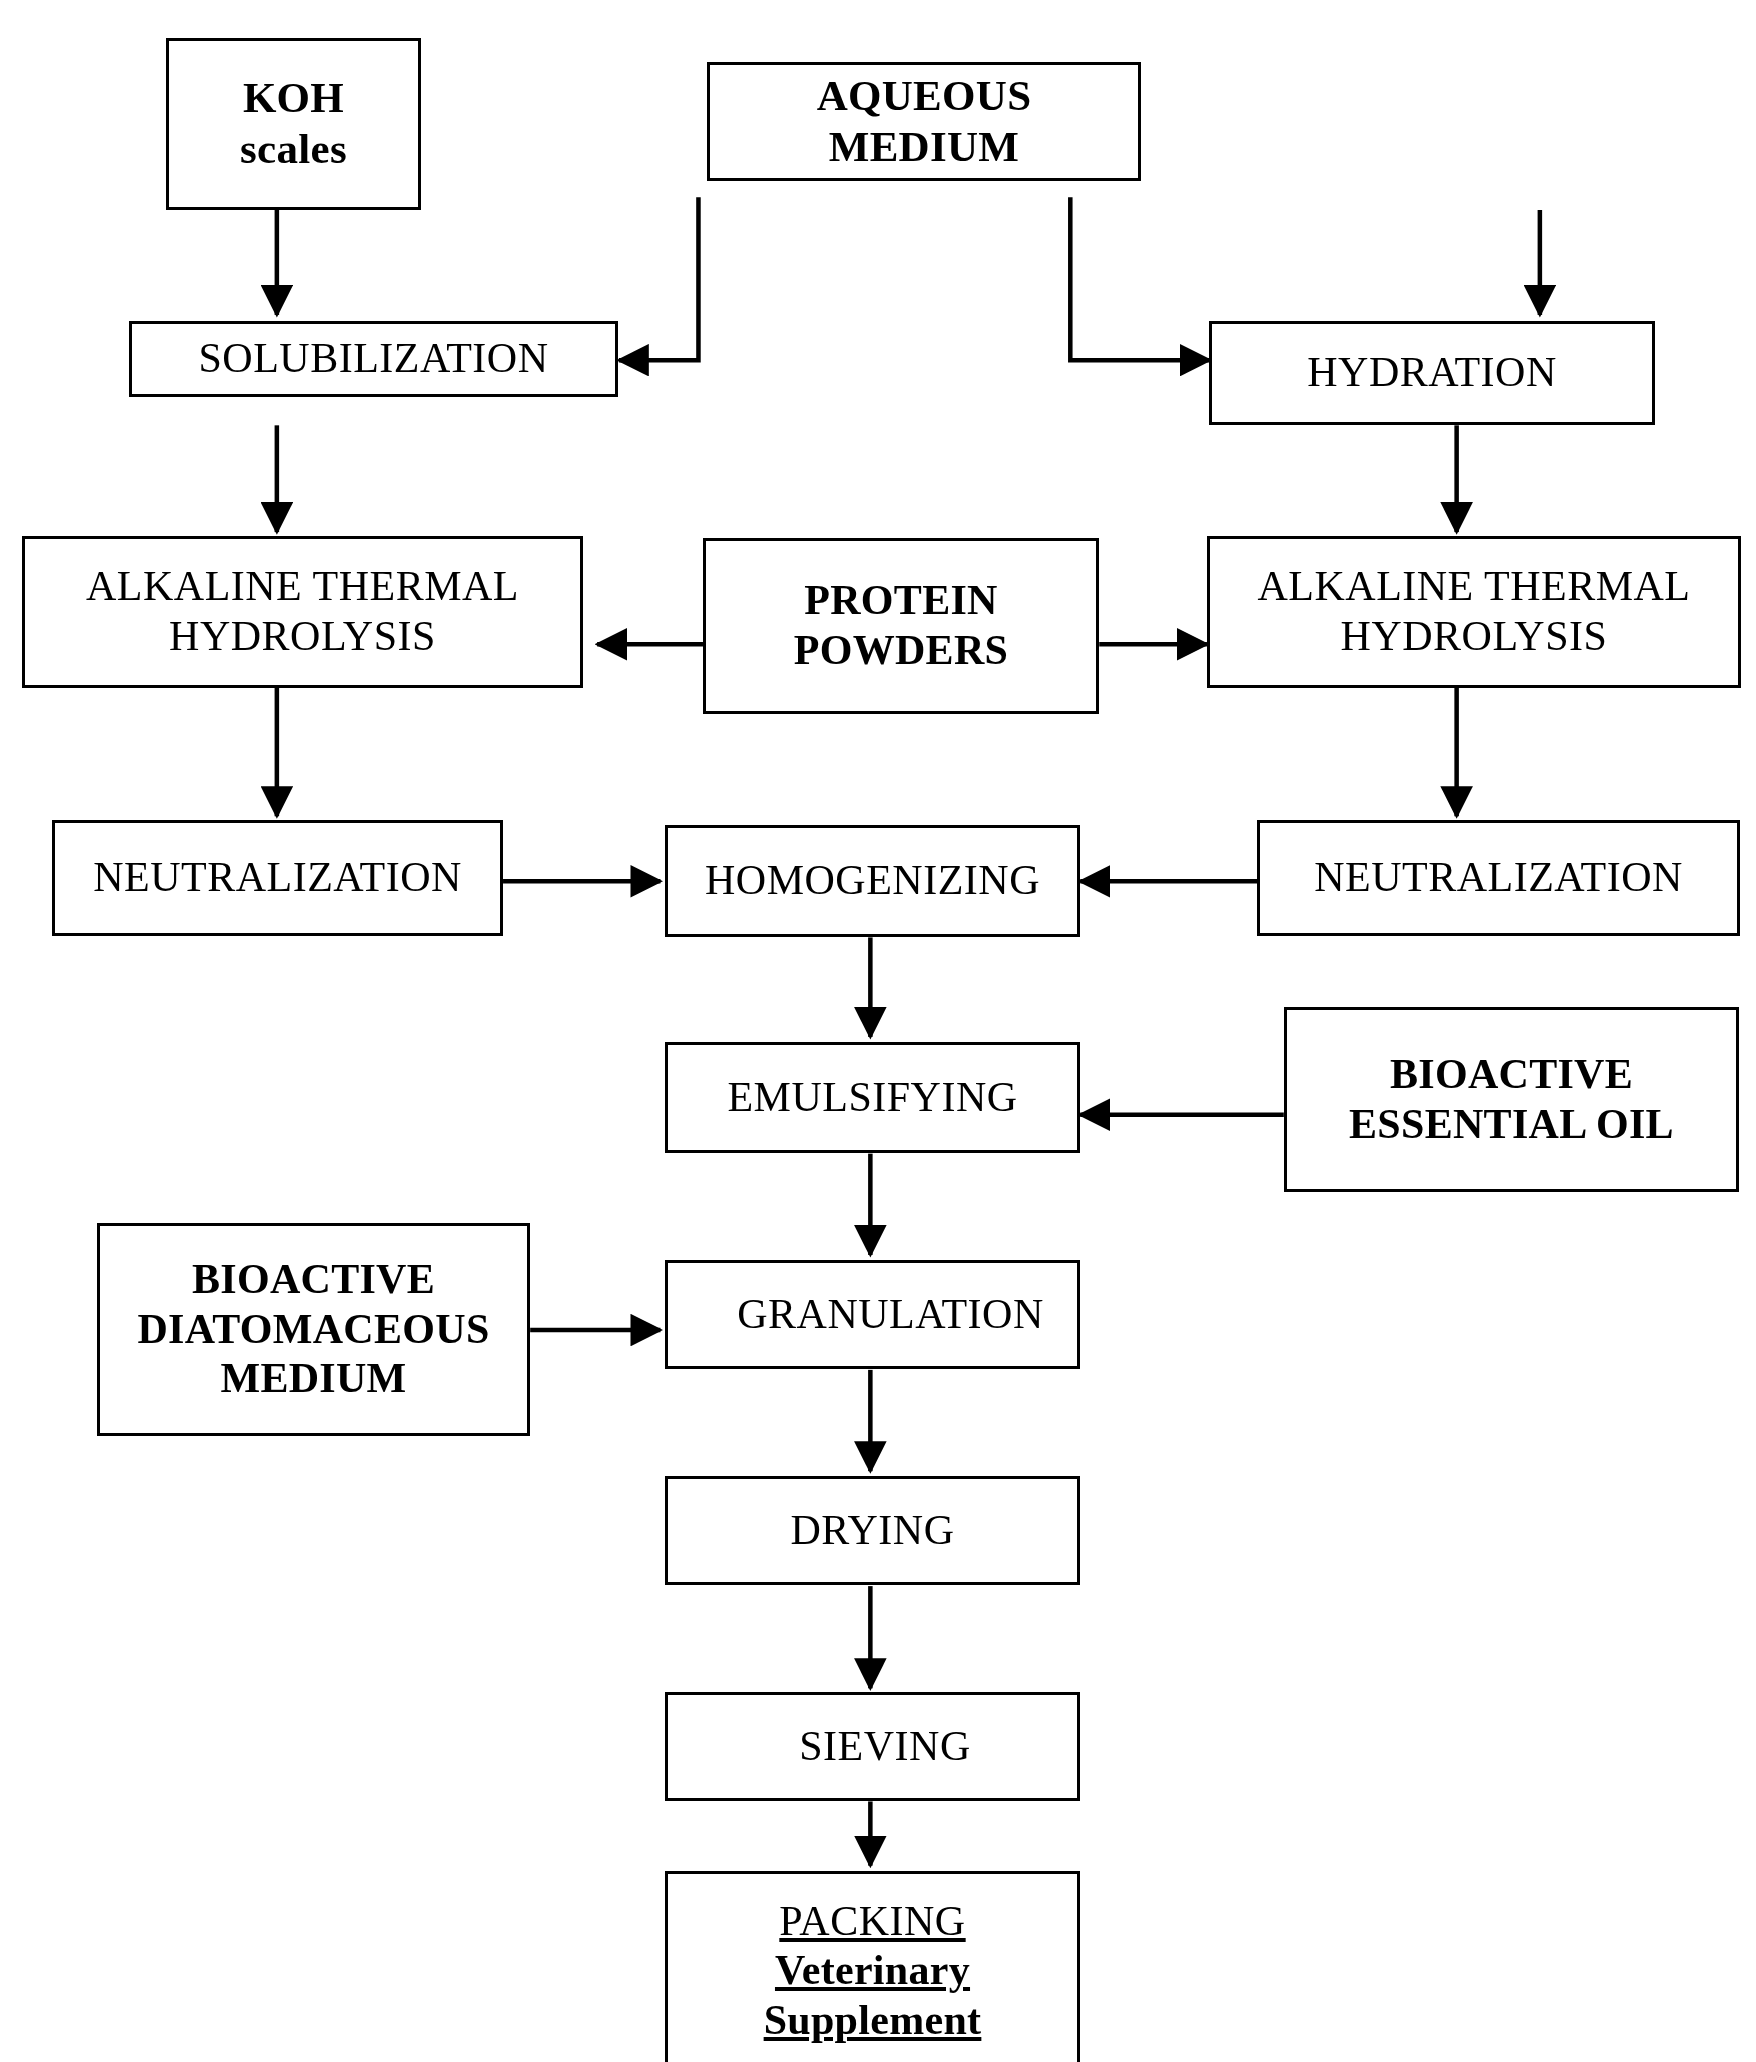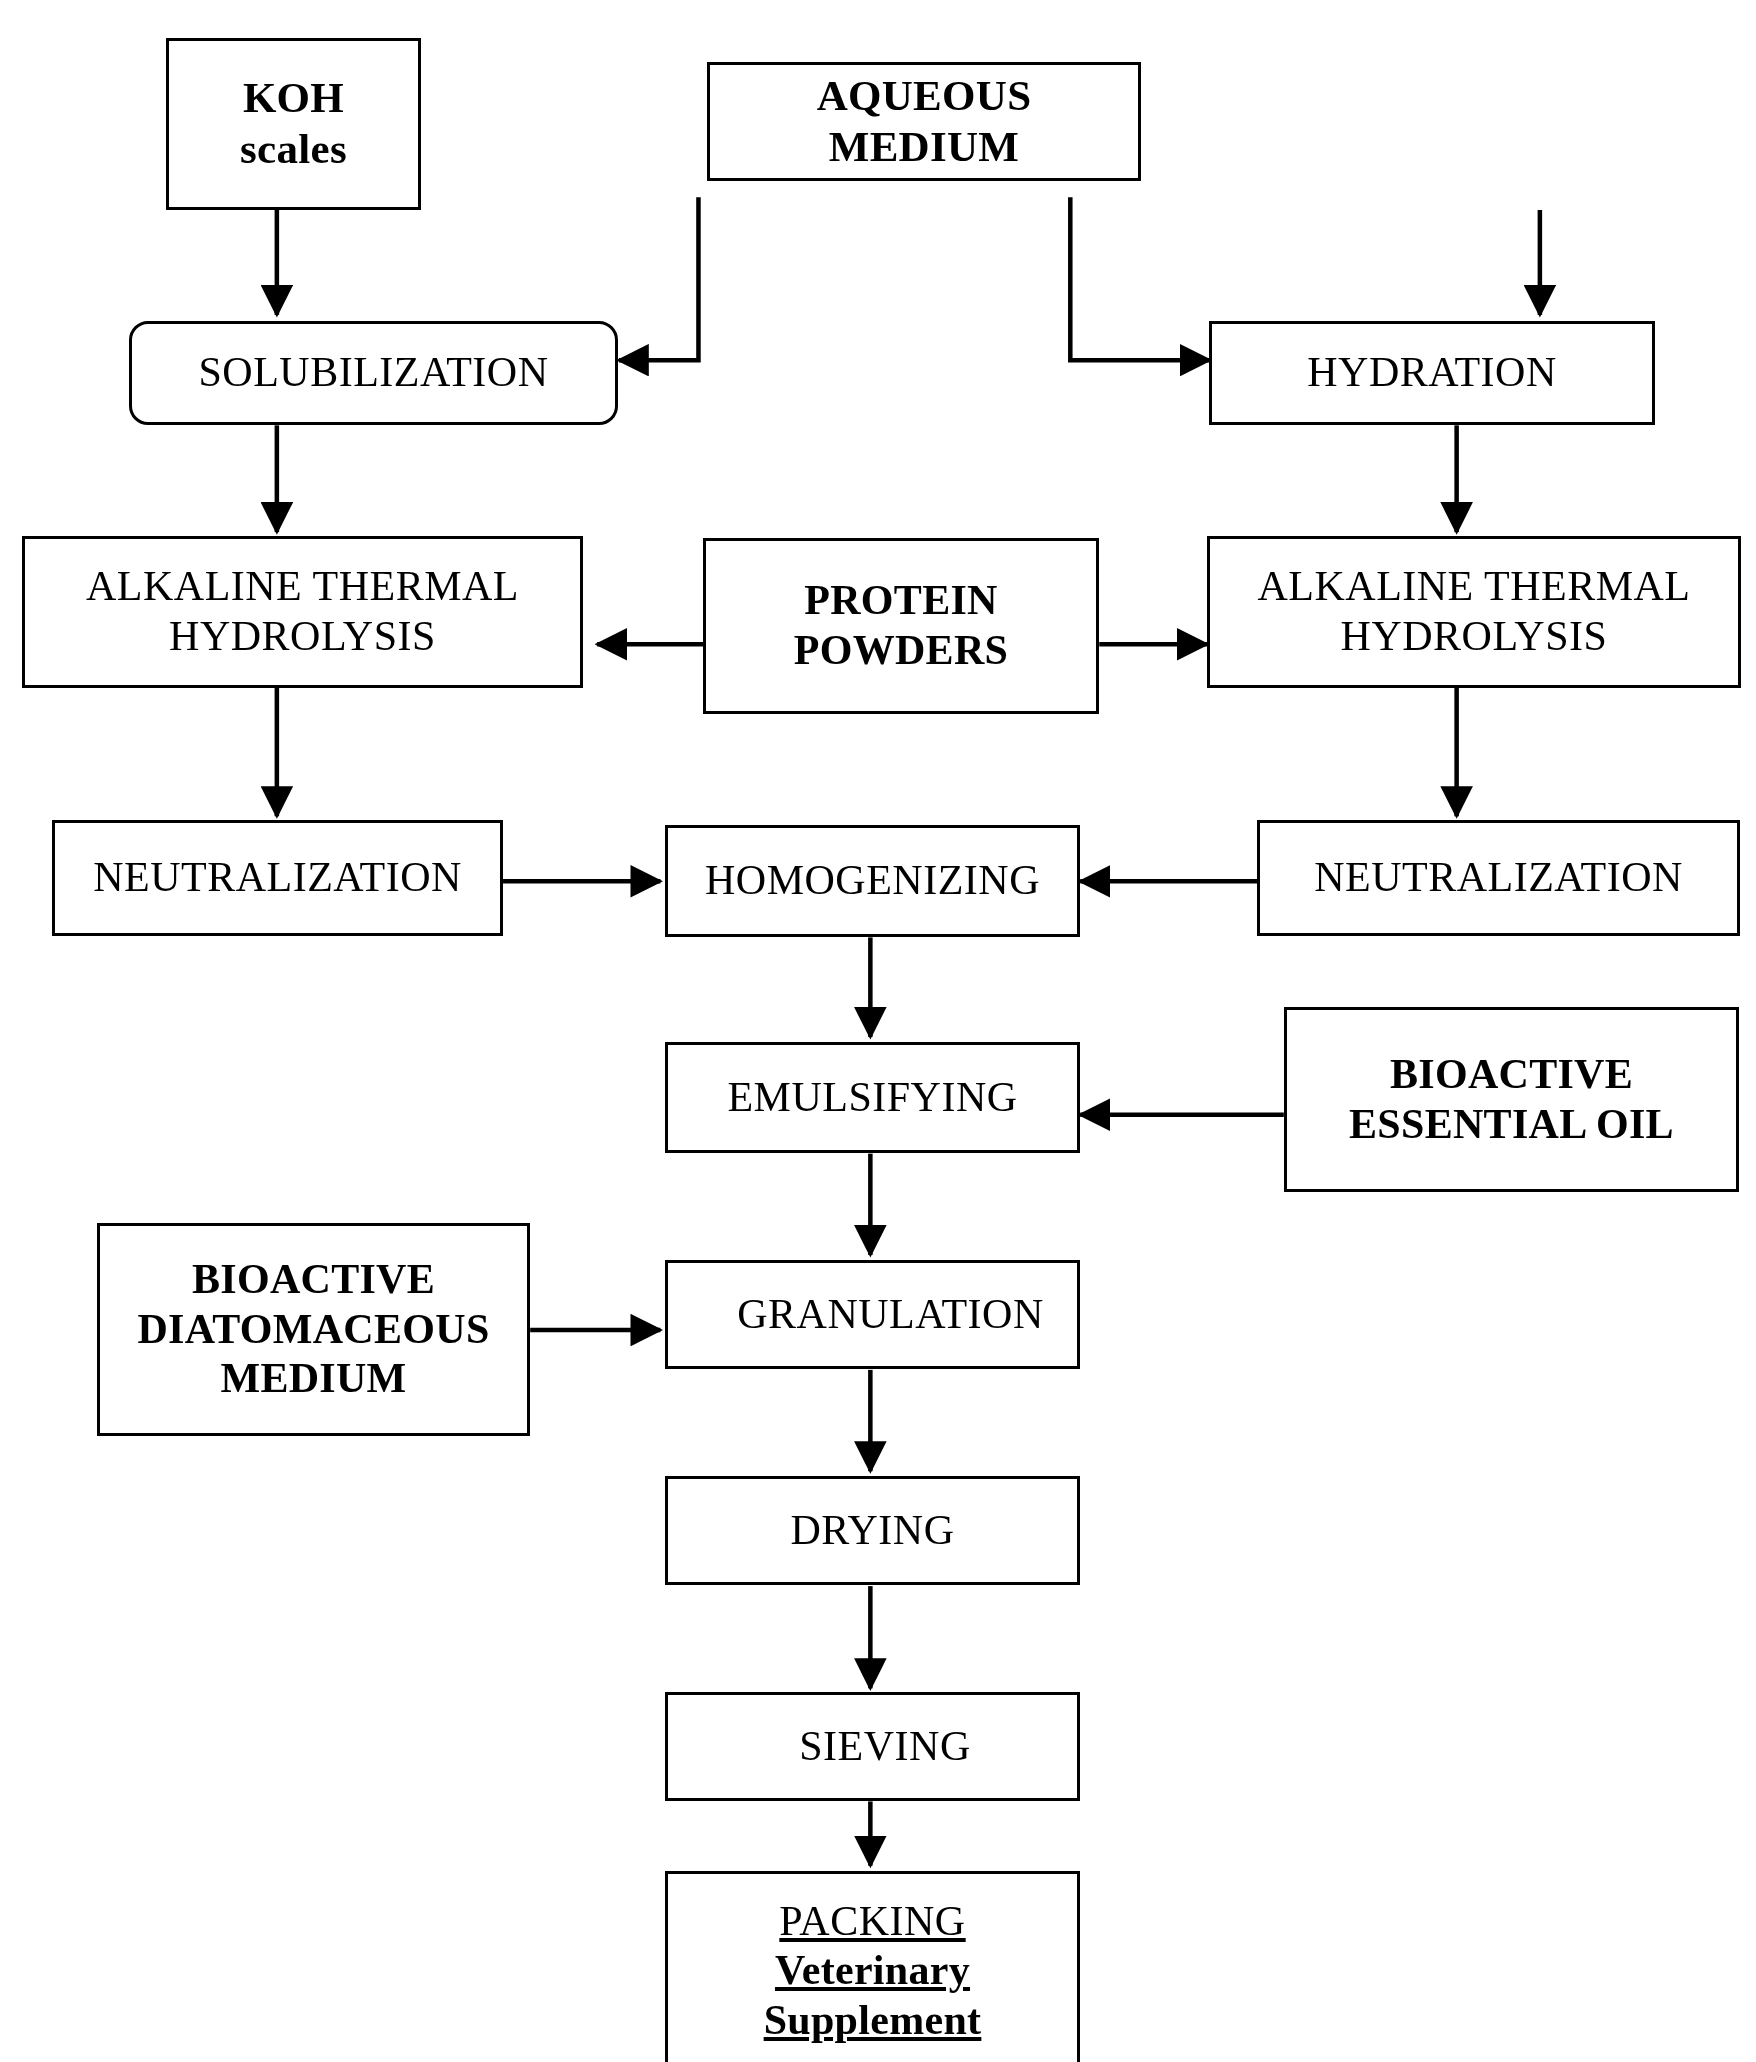--- a/index.html
+++ b/index.html
@@ -98,21 +98,21 @@
     <span class="ln bold s48">KOH</span>
     <span class="ln bold s48">scales</span>
   </div>
 
   <div class="node" style="left:707px; top:38px; width:434px; height:119px;margin-top:24px;">
     <span class="ln bold s48">AQUEOUS</span>
     <span class="ln bold s48">MEDIUM</span>
   </div>
 
 
-  <div class="node" style="left:129px; top:321px; width:489px; height:104px;border-radius:19px;">
+  <div class="node" style="left:129px; top:321px; width:489px; height:76px;">
     <span class="ln reg s46">SOLUBILIZATION</span>
   </div>
 
   <div class="node" style="left:1209px; top:321px; width:446px; height:104px;">
     <span class="ln reg s46">HYDRATION</span>
   </div>
 
   <div class="node" style="left:22px; top:536px; width:561px; height:152px;">
     <span class="ln reg s46">ALKALINE THERMAL</span>
     <span class="ln reg s46">HYDROLYSIS</span>

